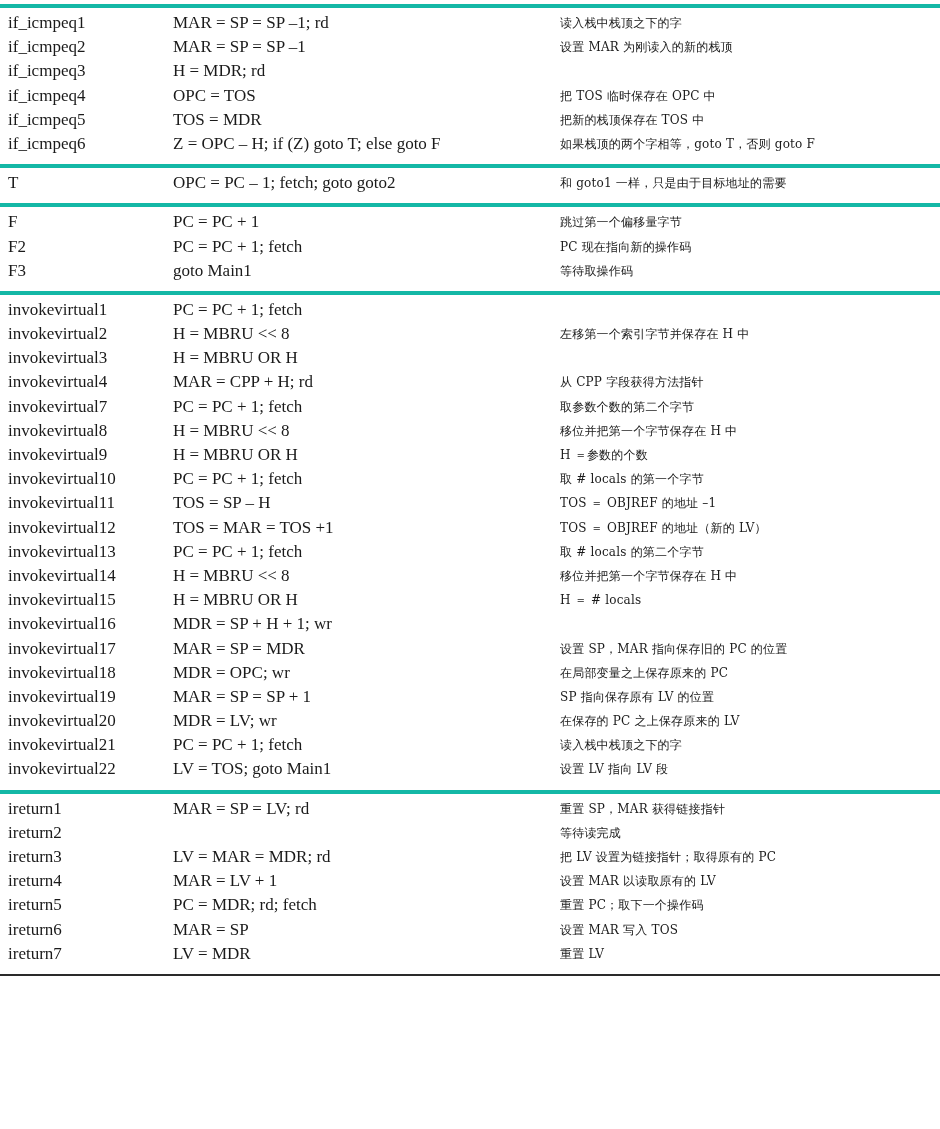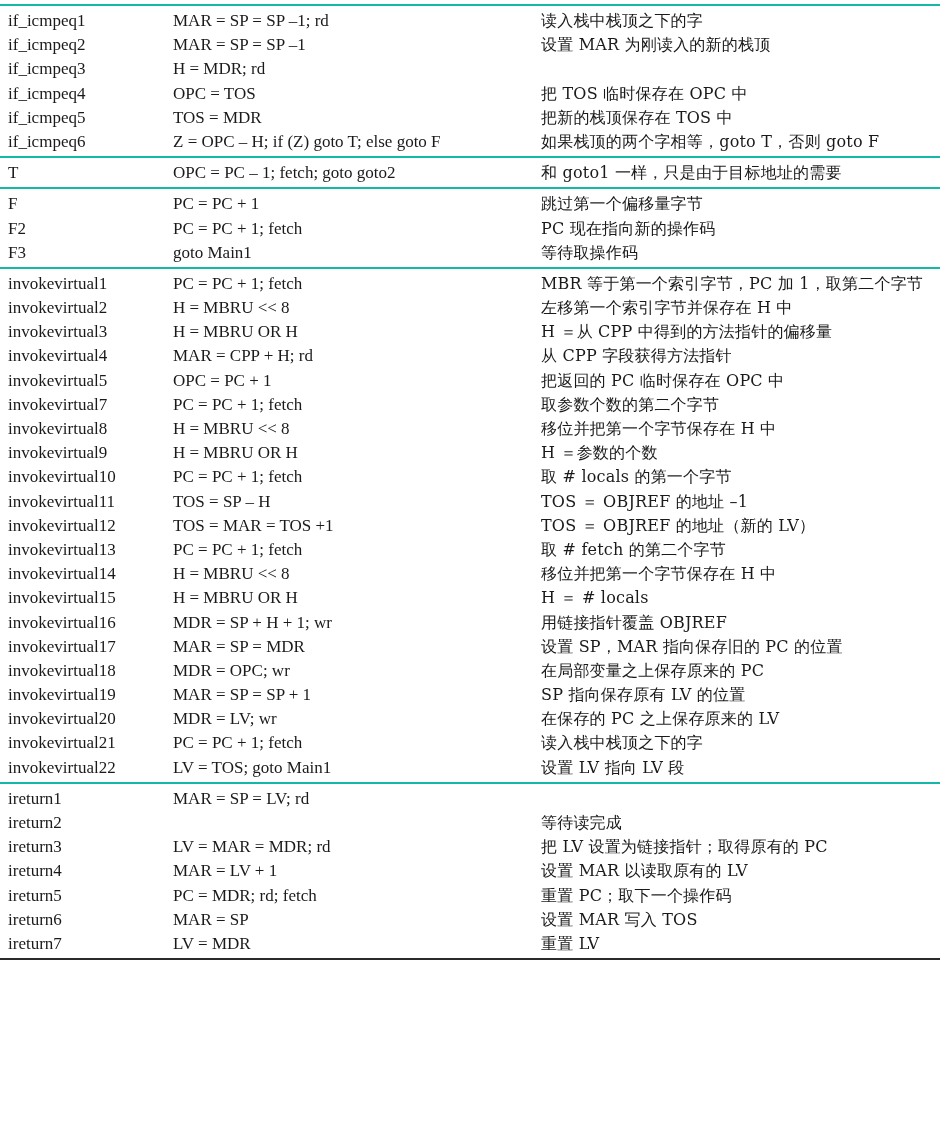--- a/index.html
+++ b/index.html
@@ -15,41 +15,41 @@
       font-family: "Liberation Serif", "DejaVu Serif", serif;
       color: #1a1a1a;
     }
     .table {
       position: absolute;
       left: 0;
       top: 4px;
       width: 940px;
     }
     .group {
-      border-top: 2px solid #14b8a6;
+      border-top: 4px solid #14b8a6;
       padding-top: 3px;
-      padding-bottom: 2px;
+      padding-bottom: 8px;
     }
     .group.last {
       border-bottom: 2px solid #2a2a2a;
     }
     .row {
       position: relative;
       height: 24.2px;
       line-height: 24px;
       font-size: 17px;
       white-space: nowrap;
     }
     .cell {
       position: absolute;
       top: 0;
     }
     .c-label { left: 8px; }
     .c-code { left: 173px; }
-    .c-comment { left: 541px; font-family: "DejaVu Serif", "Liberation Serif", serif; font-size: 16px; letter-spacing: 0.2px; }
+    .c-comment { left: 560px; font-family: "DejaVu Serif", "Liberation Serif", serif; font-size: 12px; letter-spacing: 0.2px; }
   </style>
 </head>
 <body>
 
 <div class="table" id="table-root">
     <div class="group">
       <div class="row">
         <span class="cell c-label">if_icmpeq1</span>
         <span class="cell c-code">MAR = SP = SP –1; rd</span>
         <span class="cell c-comment">读入栈中栈顶之下的字</span>
@@ -100,43 +100,36 @@
       <div class="row">
         <span class="cell c-label">F3</span>
         <span class="cell c-code">goto Main1</span>
         <span class="cell c-comment">等待取操作码</span>
       </div>
     </div>
     <div class="group">
       <div class="row">
         <span class="cell c-label">invokevirtual1</span>
         <span class="cell c-code">PC = PC + 1; fetch</span>
-        <span class="cell c-comment">MBR 等于第一个索引字节，PC 加 1，取第二个字节</span>
       </div>
       <div class="row">
         <span class="cell c-label">invokevirtual2</span>
         <span class="cell c-code">H = MBRU &lt;&lt; 8</span>
         <span class="cell c-comment">左移第一个索引字节并保存在 H 中</span>
       </div>
       <div class="row">
         <span class="cell c-label">invokevirtual3</span>
         <span class="cell c-code">H = MBRU OR H</span>
-        <span class="cell c-comment">H ＝从 CPP 中得到的方法指针的偏移量</span>
       </div>
       <div class="row">
         <span class="cell c-label">invokevirtual4</span>
         <span class="cell c-code">MAR = CPP + H; rd</span>
         <span class="cell c-comment">从 CPP 字段获得方法指针</span>
       </div>
       <div class="row">
-        <span class="cell c-label">invokevirtual5</span>
-        <span class="cell c-code">OPC = PC + 1</span>
-        <span class="cell c-comment">把返回的 PC 临时保存在 OPC 中</span>
-      </div>
-      <div class="row">
         <span class="cell c-label">invokevirtual7</span>
         <span class="cell c-code">PC = PC + 1; fetch</span>
         <span class="cell c-comment">取参数个数的第二个字节</span>
       </div>
       <div class="row">
         <span class="cell c-label">invokevirtual8</span>
         <span class="cell c-code">H = MBRU &lt;&lt; 8</span>
         <span class="cell c-comment">移位并把第一个字节保存在 H 中</span>
       </div>
       <div class="row">
@@ -155,36 +148,35 @@
         <span class="cell c-comment">TOS ＝ OBJREF 的地址 –1</span>
       </div>
       <div class="row">
         <span class="cell c-label">invokevirtual12</span>
         <span class="cell c-code">TOS = MAR = TOS +1</span>
         <span class="cell c-comment">TOS ＝ OBJREF 的地址（新的 LV）</span>
       </div>
       <div class="row">
         <span class="cell c-label">invokevirtual13</span>
         <span class="cell c-code">PC = PC + 1; fetch</span>
-        <span class="cell c-comment">取 # fetch 的第二个字节</span>
+        <span class="cell c-comment">取 # locals 的第二个字节</span>
       </div>
       <div class="row">
         <span class="cell c-label">invokevirtual14</span>
         <span class="cell c-code">H = MBRU &lt;&lt; 8</span>
         <span class="cell c-comment">移位并把第一个字节保存在 H 中</span>
       </div>
       <div class="row">
         <span class="cell c-label">invokevirtual15</span>
         <span class="cell c-code">H = MBRU OR H</span>
         <span class="cell c-comment">H ＝ # locals</span>
       </div>
       <div class="row">
         <span class="cell c-label">invokevirtual16</span>
         <span class="cell c-code">MDR = SP + H + 1; wr</span>
-        <span class="cell c-comment">用链接指针覆盖 OBJREF</span>
       </div>
       <div class="row">
         <span class="cell c-label">invokevirtual17</span>
         <span class="cell c-code">MAR = SP = MDR</span>
         <span class="cell c-comment">设置 SP，MAR 指向保存旧的 PC 的位置</span>
       </div>
       <div class="row">
         <span class="cell c-label">invokevirtual18</span>
         <span class="cell c-code">MDR = OPC; wr</span>
         <span class="cell c-comment">在局部变量之上保存原来的 PC</span>
@@ -207,20 +199,21 @@
       <div class="row">
         <span class="cell c-label">invokevirtual22</span>
         <span class="cell c-code">LV = TOS; goto Main1</span>
         <span class="cell c-comment">设置 LV 指向 LV 段</span>
       </div>
     </div>
     <div class="group last">
       <div class="row">
         <span class="cell c-label">ireturn1</span>
         <span class="cell c-code">MAR = SP = LV; rd</span>
+        <span class="cell c-comment">重置 SP，MAR 获得链接指针</span>
       </div>
       <div class="row">
         <span class="cell c-label">ireturn2</span>
         <span class="cell c-code"></span>
         <span class="cell c-comment">等待读完成</span>
       </div>
       <div class="row">
         <span class="cell c-label">ireturn3</span>
         <span class="cell c-code">LV = MAR = MDR; rd</span>
         <span class="cell c-comment">把 LV 设置为链接指针；取得原有的 PC</span>

